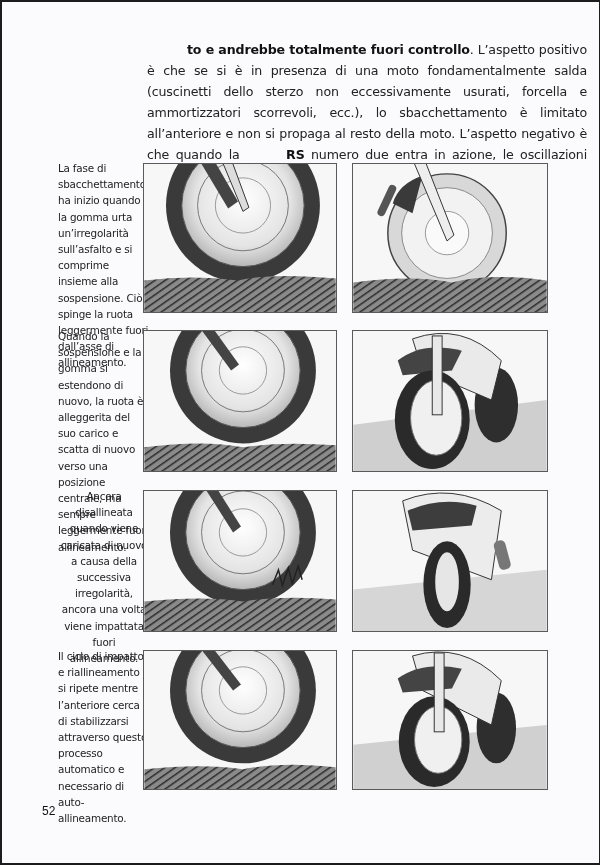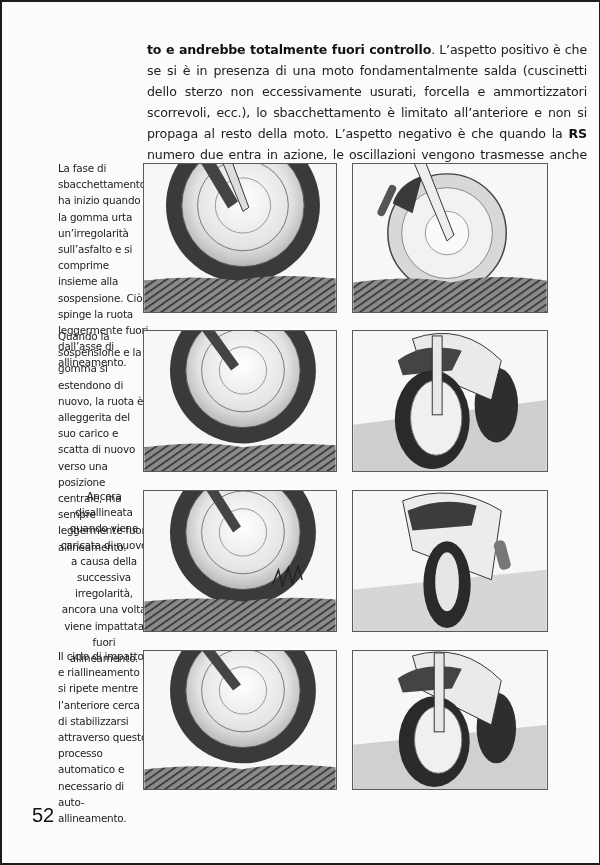--- a/index.html
+++ b/index.html
@@ -12,34 +12,34 @@
   .page-frame {
     position: absolute; left: 0; top: 0; width: 600px; height: 865px;
     box-sizing: border-box; border: 2px solid #1c1c1c; border-right-width: 1px;
     pointer-events: none;
   }
   .body-text {
     position: absolute; left: 147px; top: 39px; width: 440px;
     font-size: 12.6px; line-height: 21px; letter-spacing: -0.15px;
     text-align: justify; color: #222;
   }
-  .body-text b { font-weight: bold; color: #111; }
+  .body-text b { font-weight: bold; color: #111; margin-left: 40px; }
   .caption {
     position: absolute; left: 58px; width: 92px;
     font-size: 10.4px; line-height: 16.2px; color: #222;
     letter-spacing: -0.2px;
   }
   .panel {
     position: absolute; box-sizing: border-box;
     border: 1px solid #5a5a5a; background: #f7f7f8; overflow: hidden;
   }
   .panel svg { position: absolute; left: 0; top: 0; width: 100%; height: 100%; }
   .page-number {
-    position: absolute; left: 32px; top: 804px;
-    font-family: "Liberation Sans", sans-serif; font-size: 20px; color: #111;
+    position: absolute; left: 42px; top: 804px;
+    font-family: "Liberation Sans", sans-serif; font-size: 12px; color: #111;
   }
 </style>
 </head>
 <body>
 
 <div class="page-frame"></div>
 
 <p class="body-text" style="margin:0;">
   <b>to e andrebbe totalmente fuori controllo</b><span>. L’aspetto positivo è che se si è in presenza di una moto fondamentalmente salda (cuscinetti dello sterzo non eccessivamente usurati, forcella e ammortizzatori scorrevoli, ecc.), lo sbacchettamento è limitato all’anteriore e non si propaga al resto della moto. L’aspetto negativo è che quando la </span><b>RS</b><span> numero due entra in azione, le oscillazioni vengono trasmesse anche al </span><b>corpo del pilota</b><span>.</span>
 </p>

